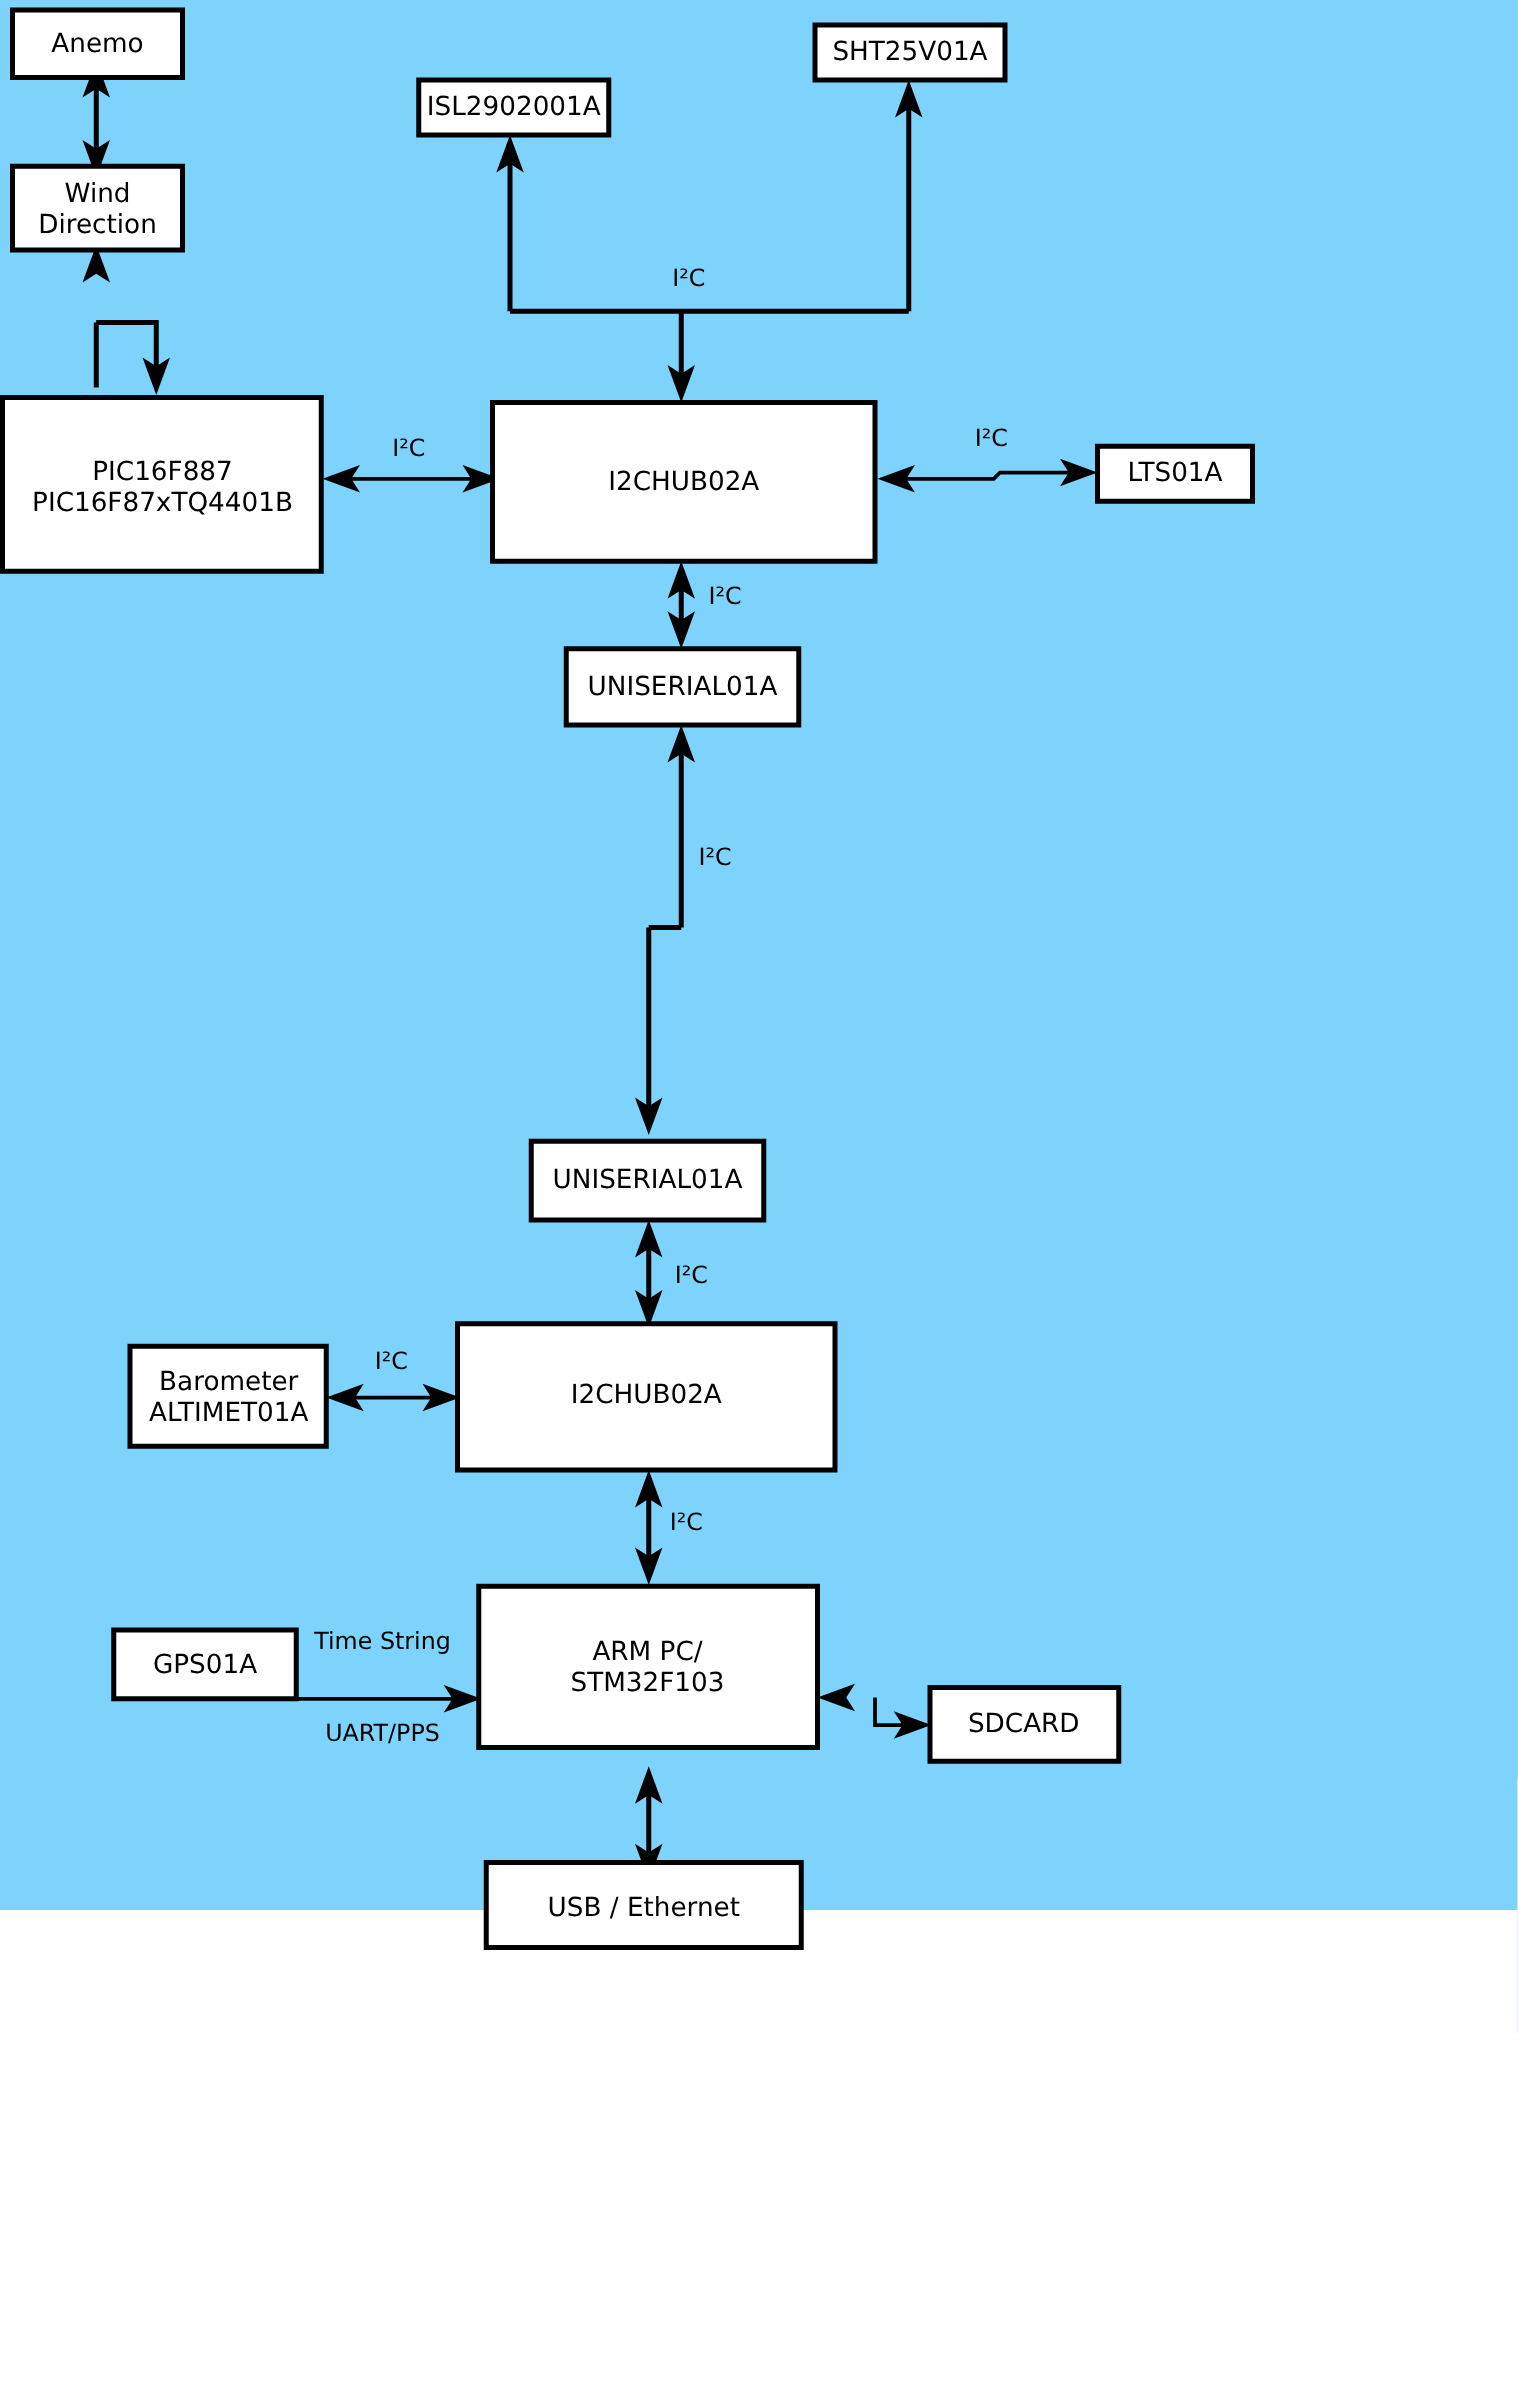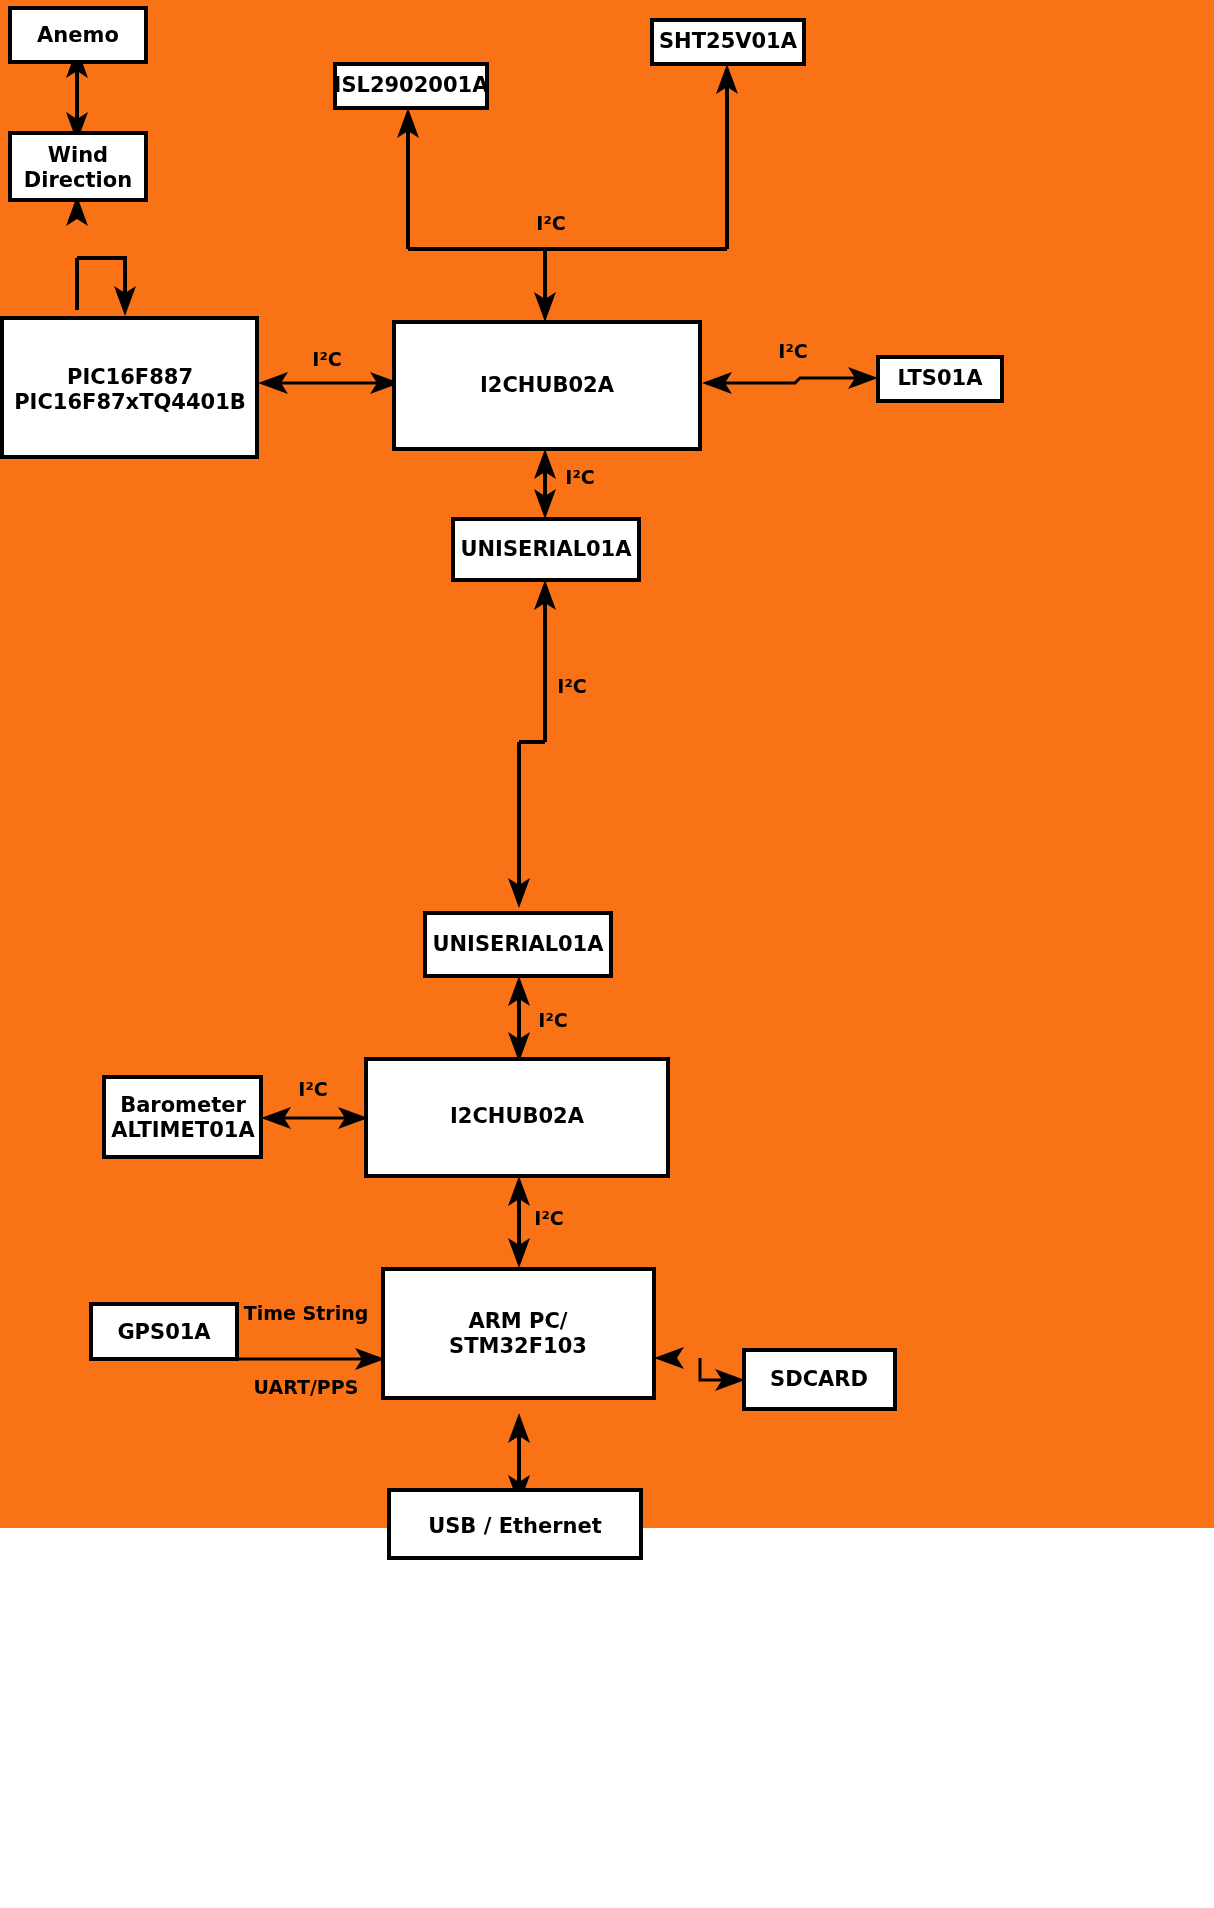--- a/index.html
+++ b/index.html
@@ -11,22 +11,21 @@
   body {
     width: 1214px;
     height: 1908px;
     font-family: "DejaVu Sans", sans-serif;
     overflow: hidden;
   }
   #diagram-root {
     position: relative;
     width: 1214px;
     height: 1528px;
-    background: #f97316;
-    font-weight: bold;
+    background: #7dd3fc;
   }
   svg#diagram-svg {
     position: absolute;
     left: 0;
     top: 0;
     width: 1214px;
     height: 1908px;
     display: block;
   }
   .box-rect {

